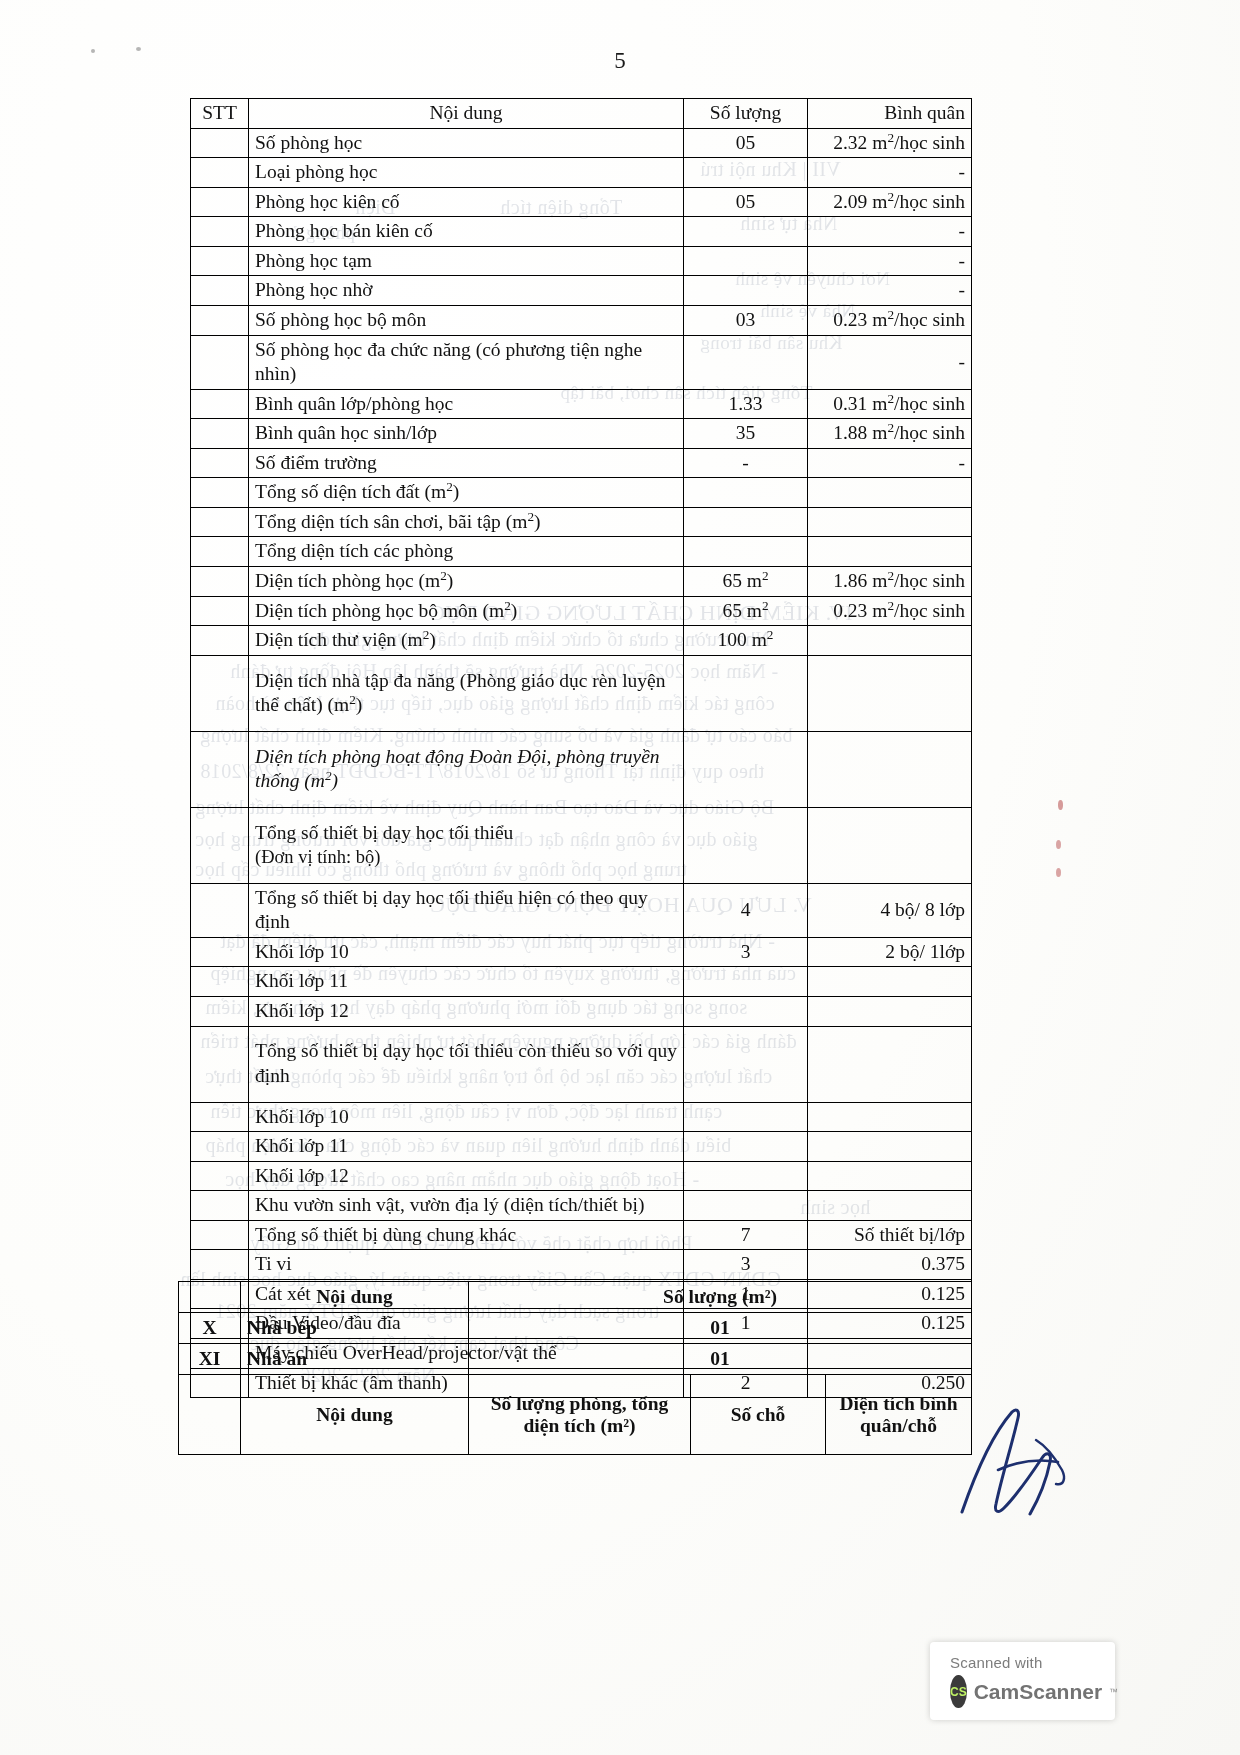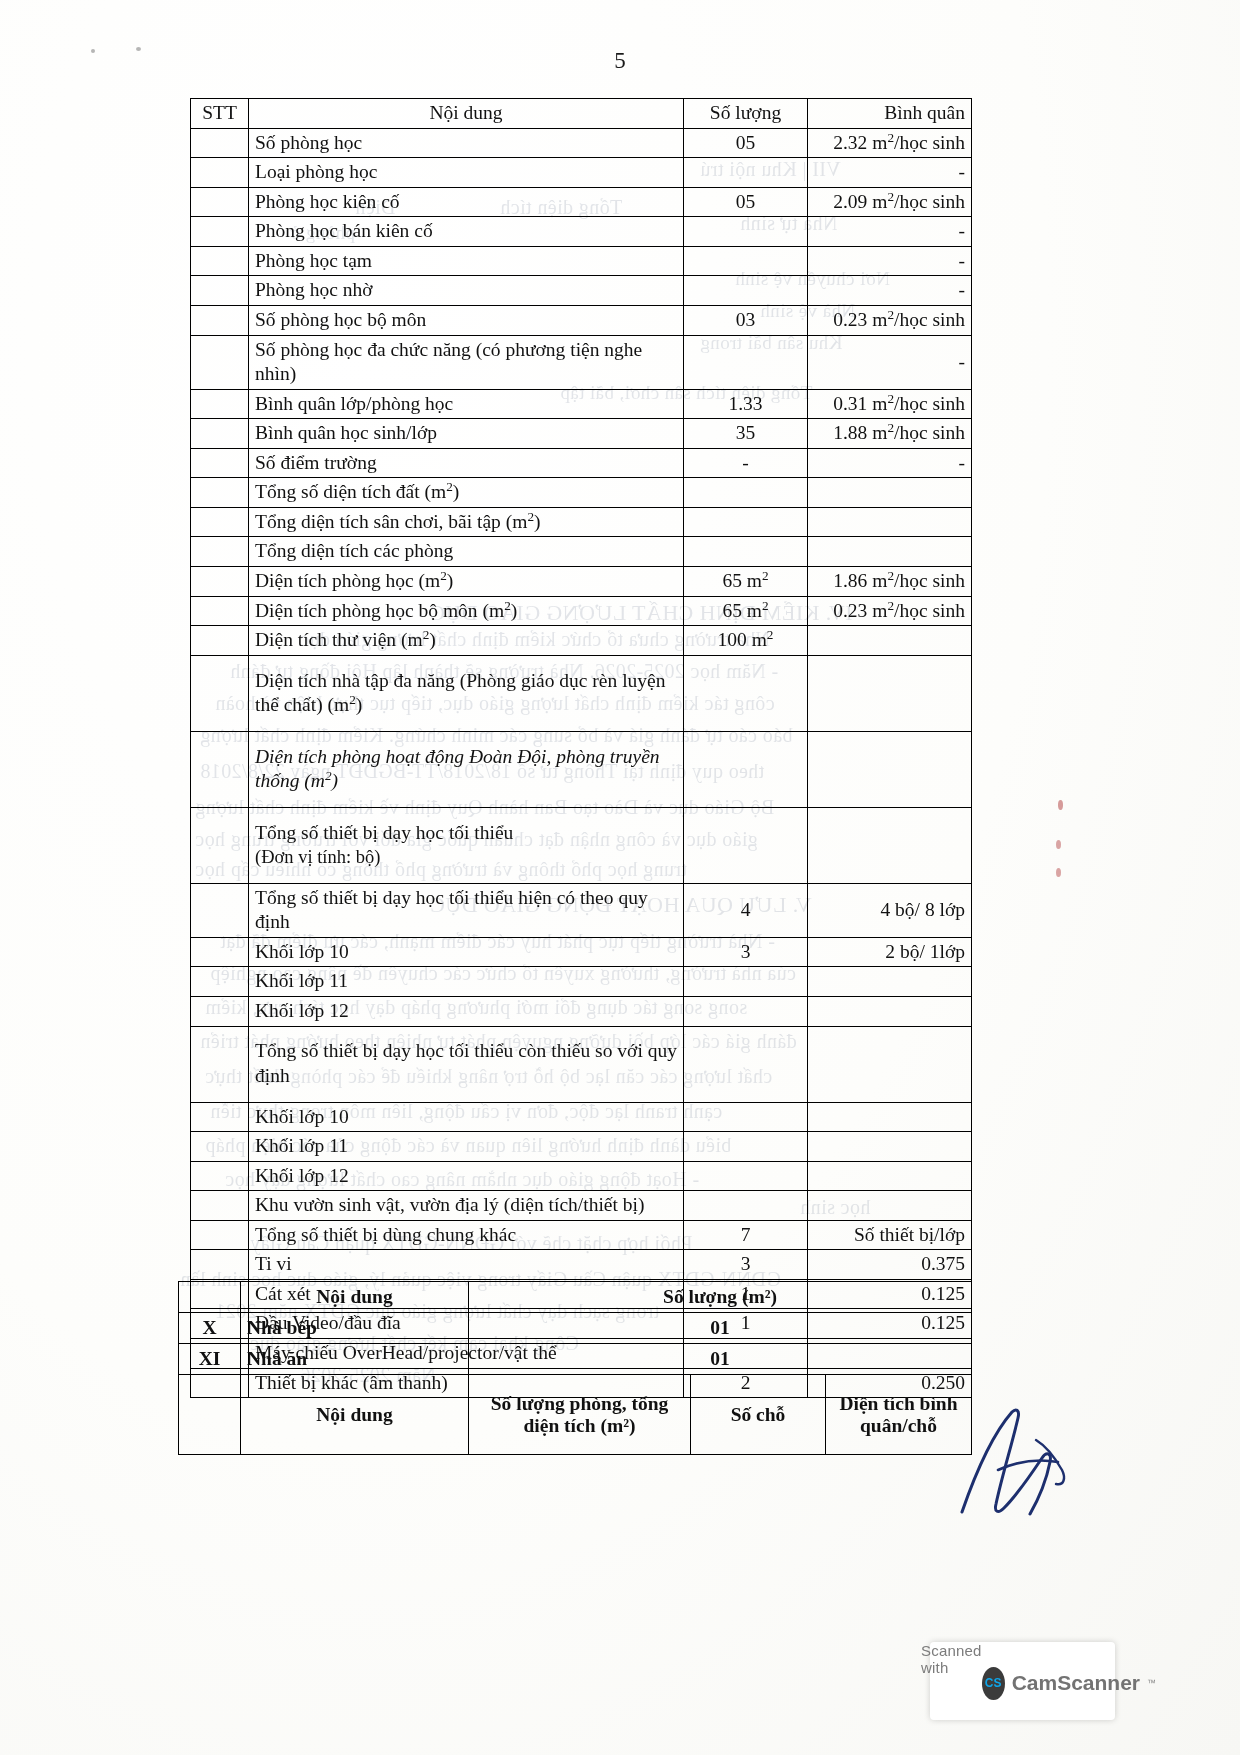--- a/index.html
+++ b/index.html
@@ -100,29 +100,30 @@
   .cam {
     position: absolute;
     left: 930px;
     top: 1642px;
     width: 185px;
     height: 78px;
     background: #ffffff;
     border-radius: 4px;
     box-shadow: 0 0 6px rgba(0,0,0,.18);
     display: flex;
+    flex-direction: column;
     justify-content: center;
-    padding-left: 32px;
+    padding-left: 20px;
     font-family: "Liberation Sans", sans-serif;
   }
   .cam-top { font-size: 15px; color: #7c7c7c; letter-spacing: .2px; }
   .cam-bot { display: flex; align-items: center; gap: 7px; margin-top: 4px; }
   .cs-badge {
     width: 23px; height: 33px; border-radius: 50%;
-    background: #3b3b3b; color: #0ea5e9;
+    background: #3b3b3b; color: #bef264;
     font-size: 12px; font-weight: bold;
     display: flex; align-items: center; justify-content: center;
     font-family: "Liberation Sans", sans-serif;
   }
   .cam-name { font-size: 21px; color: #737373; font-weight: bold; }
   .cam-tm { font-size: 9px; color: #8a8a8a; vertical-align: super; }
 </style>
 </head>
 <body>
 

